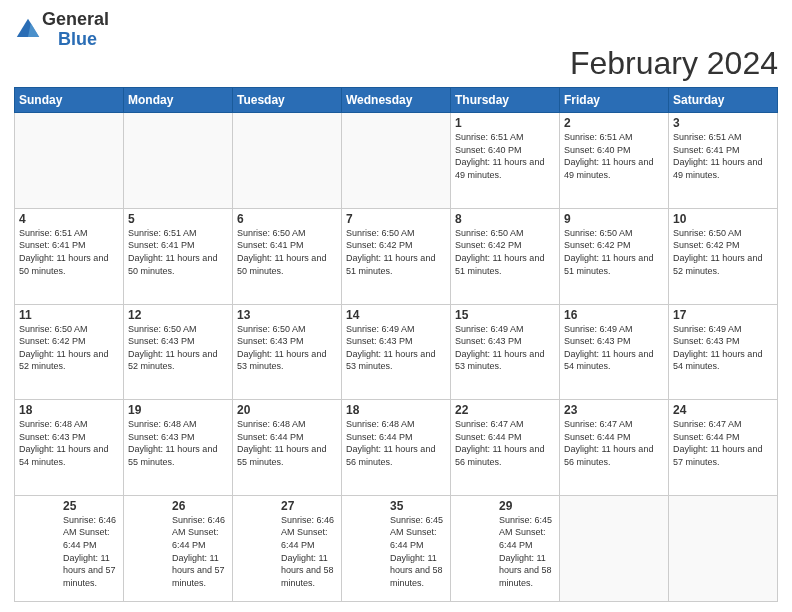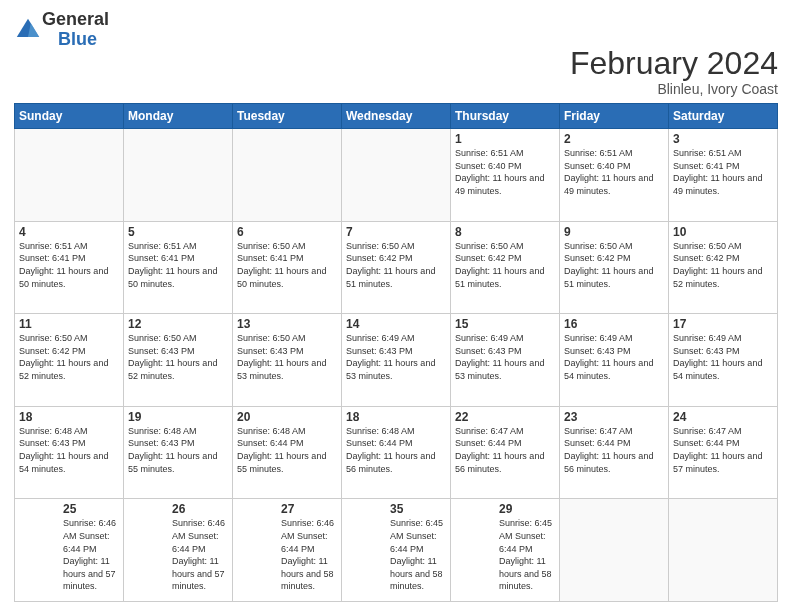--- a/index.html
+++ b/index.html
@@ -117,21 +117,20 @@
         <polygon points="20,4 36,30 4,30" fill="#2a6db5"></polygon>
         <polygon points="24,10 36,30 20,30" fill="#5a9fd4" opacity="0.7"></polygon>
       </svg>
       <div class="logo-text">
         <span class="logo-general">General</span>
         <span class="logo-blue">Blue</span>
       </div>
     </div>
     <div class="title-block">
       <div class="month-title">February 2024</div>
-      <div class="location">Blinleu, Ivory Coast</div>
     </div>
   </div>
 
   <table class="calendar">
     <thead>
       <tr>
       <th>Sunday</th>
           <th>Monday</th>
           <th>Tuesday</th>
           <th>Wednesday</th>

